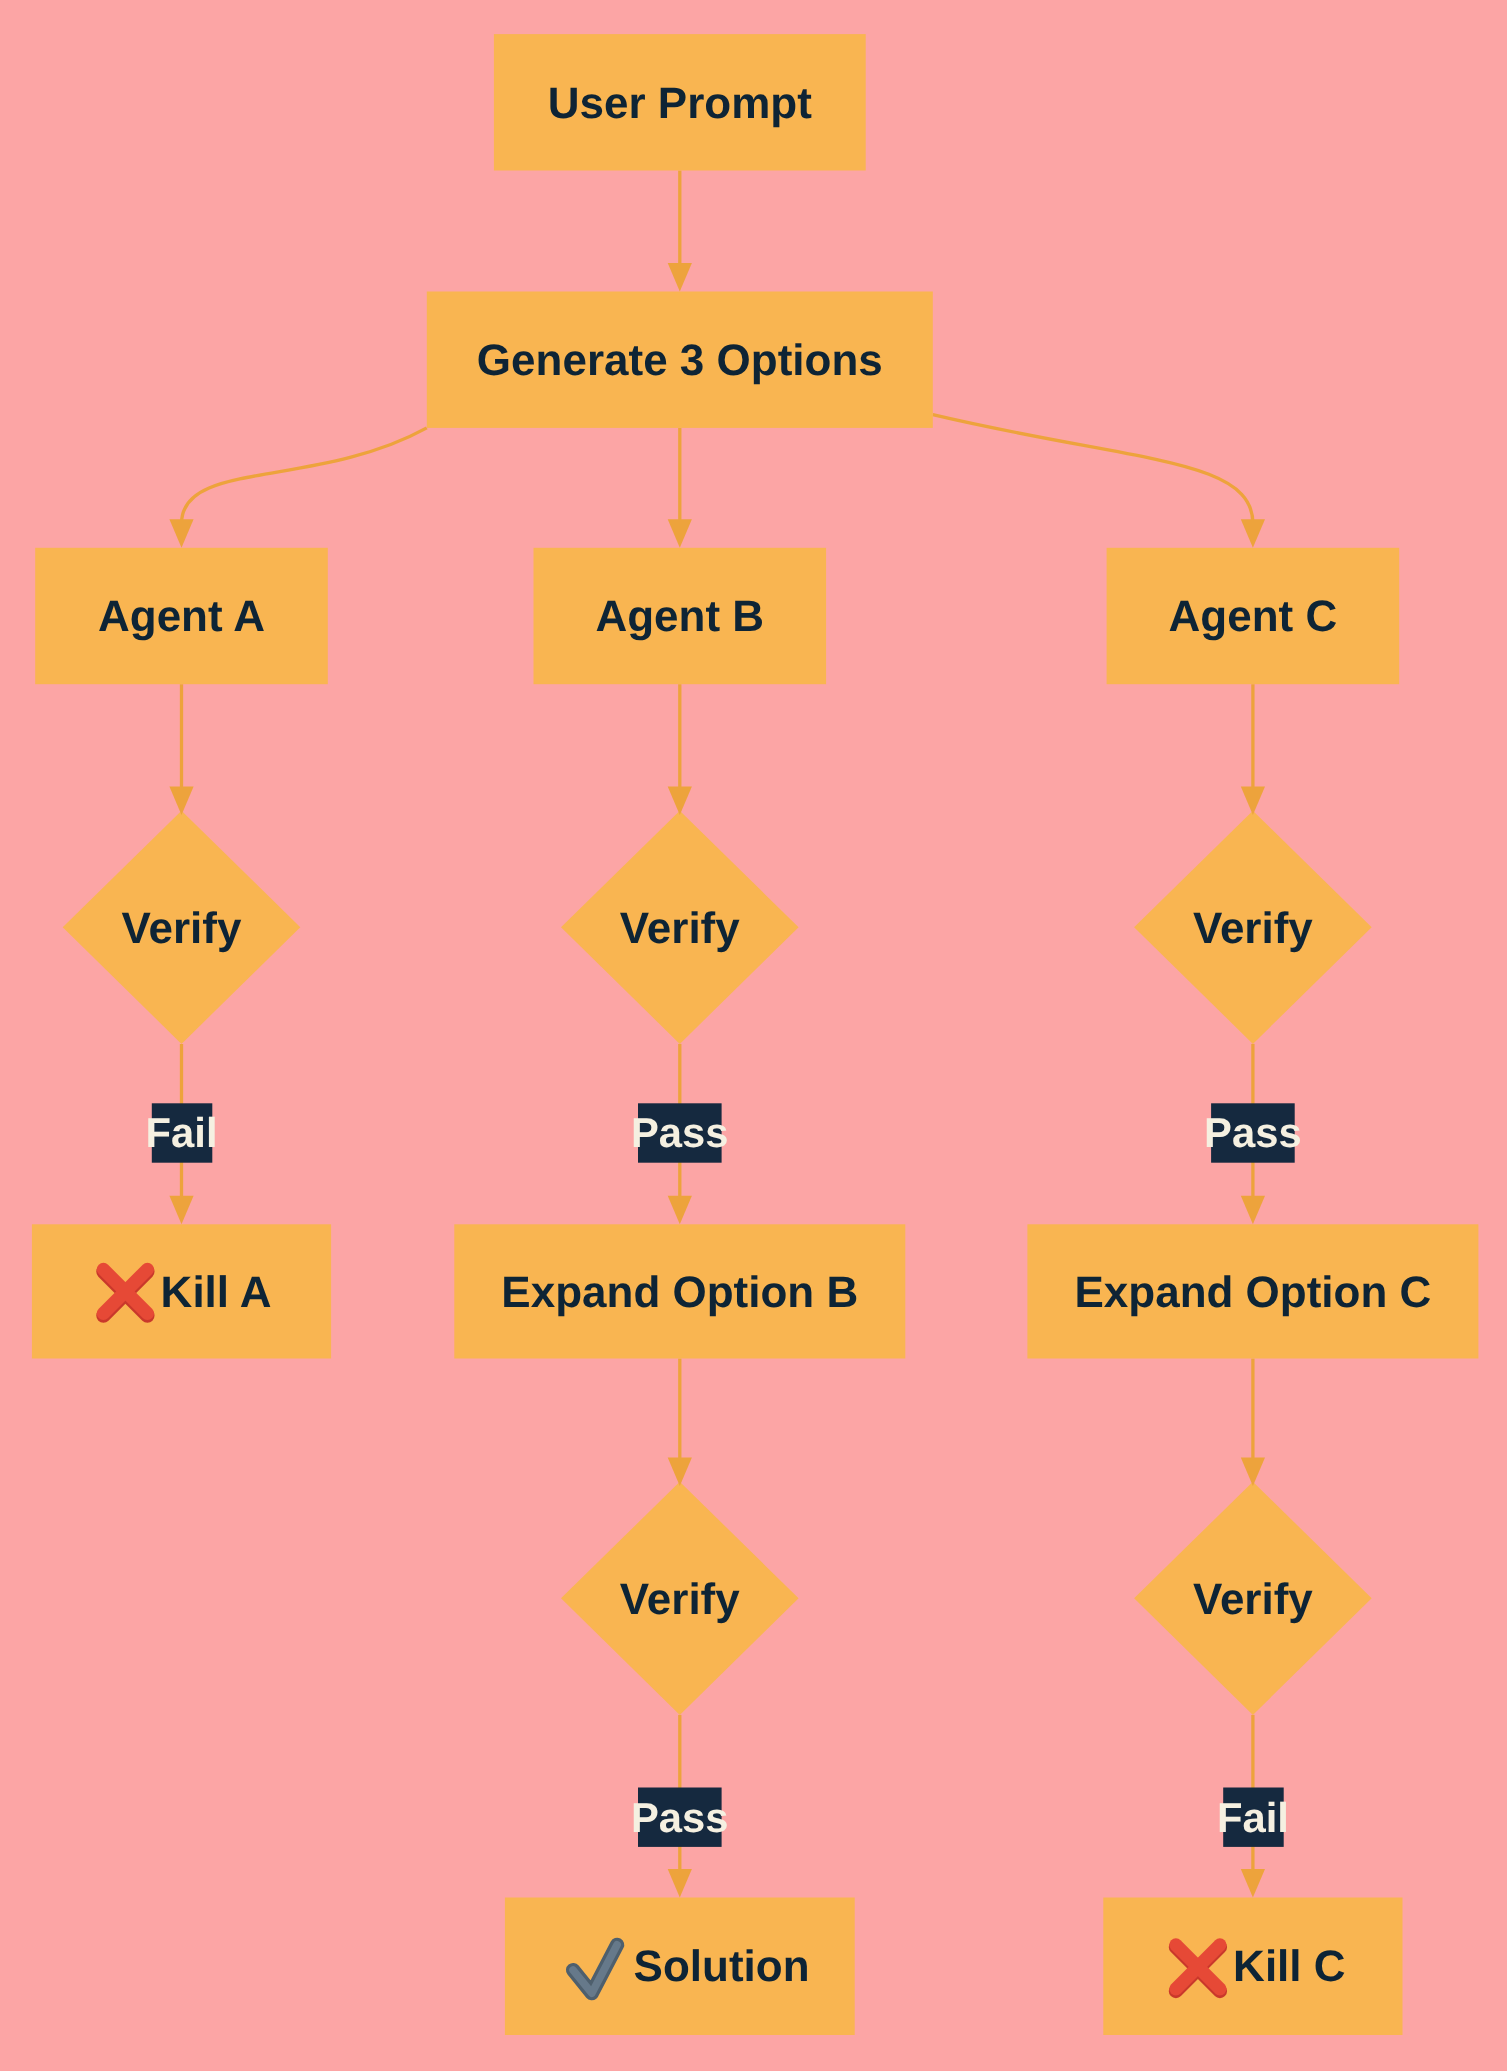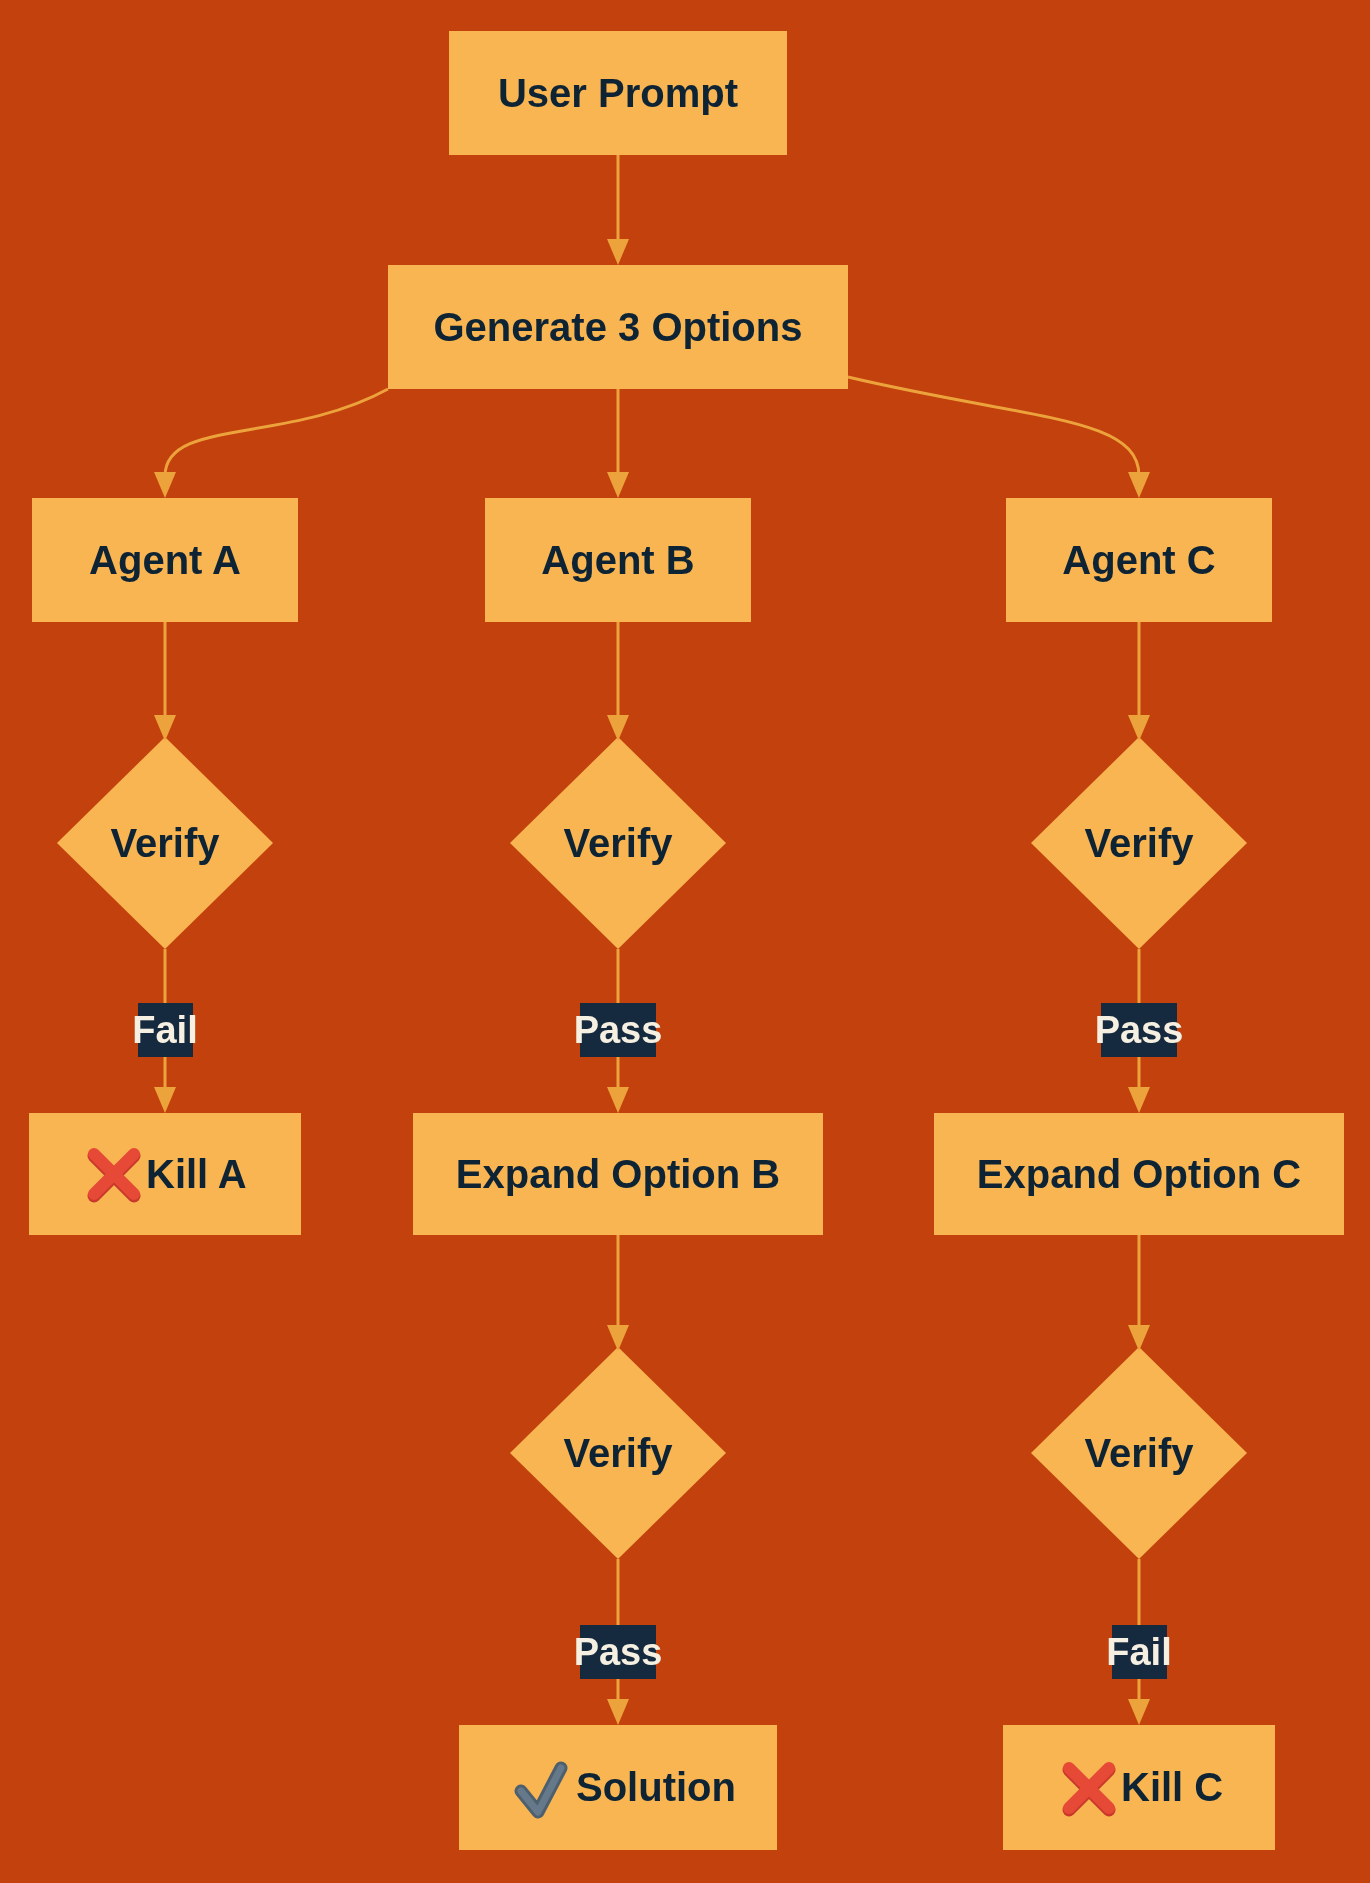--- a/index.html
+++ b/index.html
@@ -1,16 +1,16 @@
 <!DOCTYPE html>
 <html><head>
 <meta charset="utf-8">
 <style>
   html,body{margin:0;padding:0;background:#06202e;}
-  .stage{position:relative;width:1370px;height:1883px;background:#c2410c;overflow:hidden;}
+  .stage{position:relative;width:1370px;height:1883px;background:#fca5a5;overflow:hidden;}
   svg{display:block;}
   text{font-family:"Liberation Sans",sans-serif;}
   .node-label{font-size:40px;font-weight:600;fill:#0e2435;text-anchor:middle;}
   .node-label-start{font-size:40px;font-weight:600;fill:#0e2435;text-anchor:start;}
   .edge-lbl{font-size:38px;font-weight:600;fill:#f5f0e1;text-anchor:middle;}
   .node-rect{fill:#f9b551;}
   .node-diamond{fill:#f9b551;}
   .edge{stroke:#eda33c;stroke-width:3;fill:none;}
   .arrowhead{fill:#eda33c;}
   .edge-lbl-bg{fill:#15293f;}

